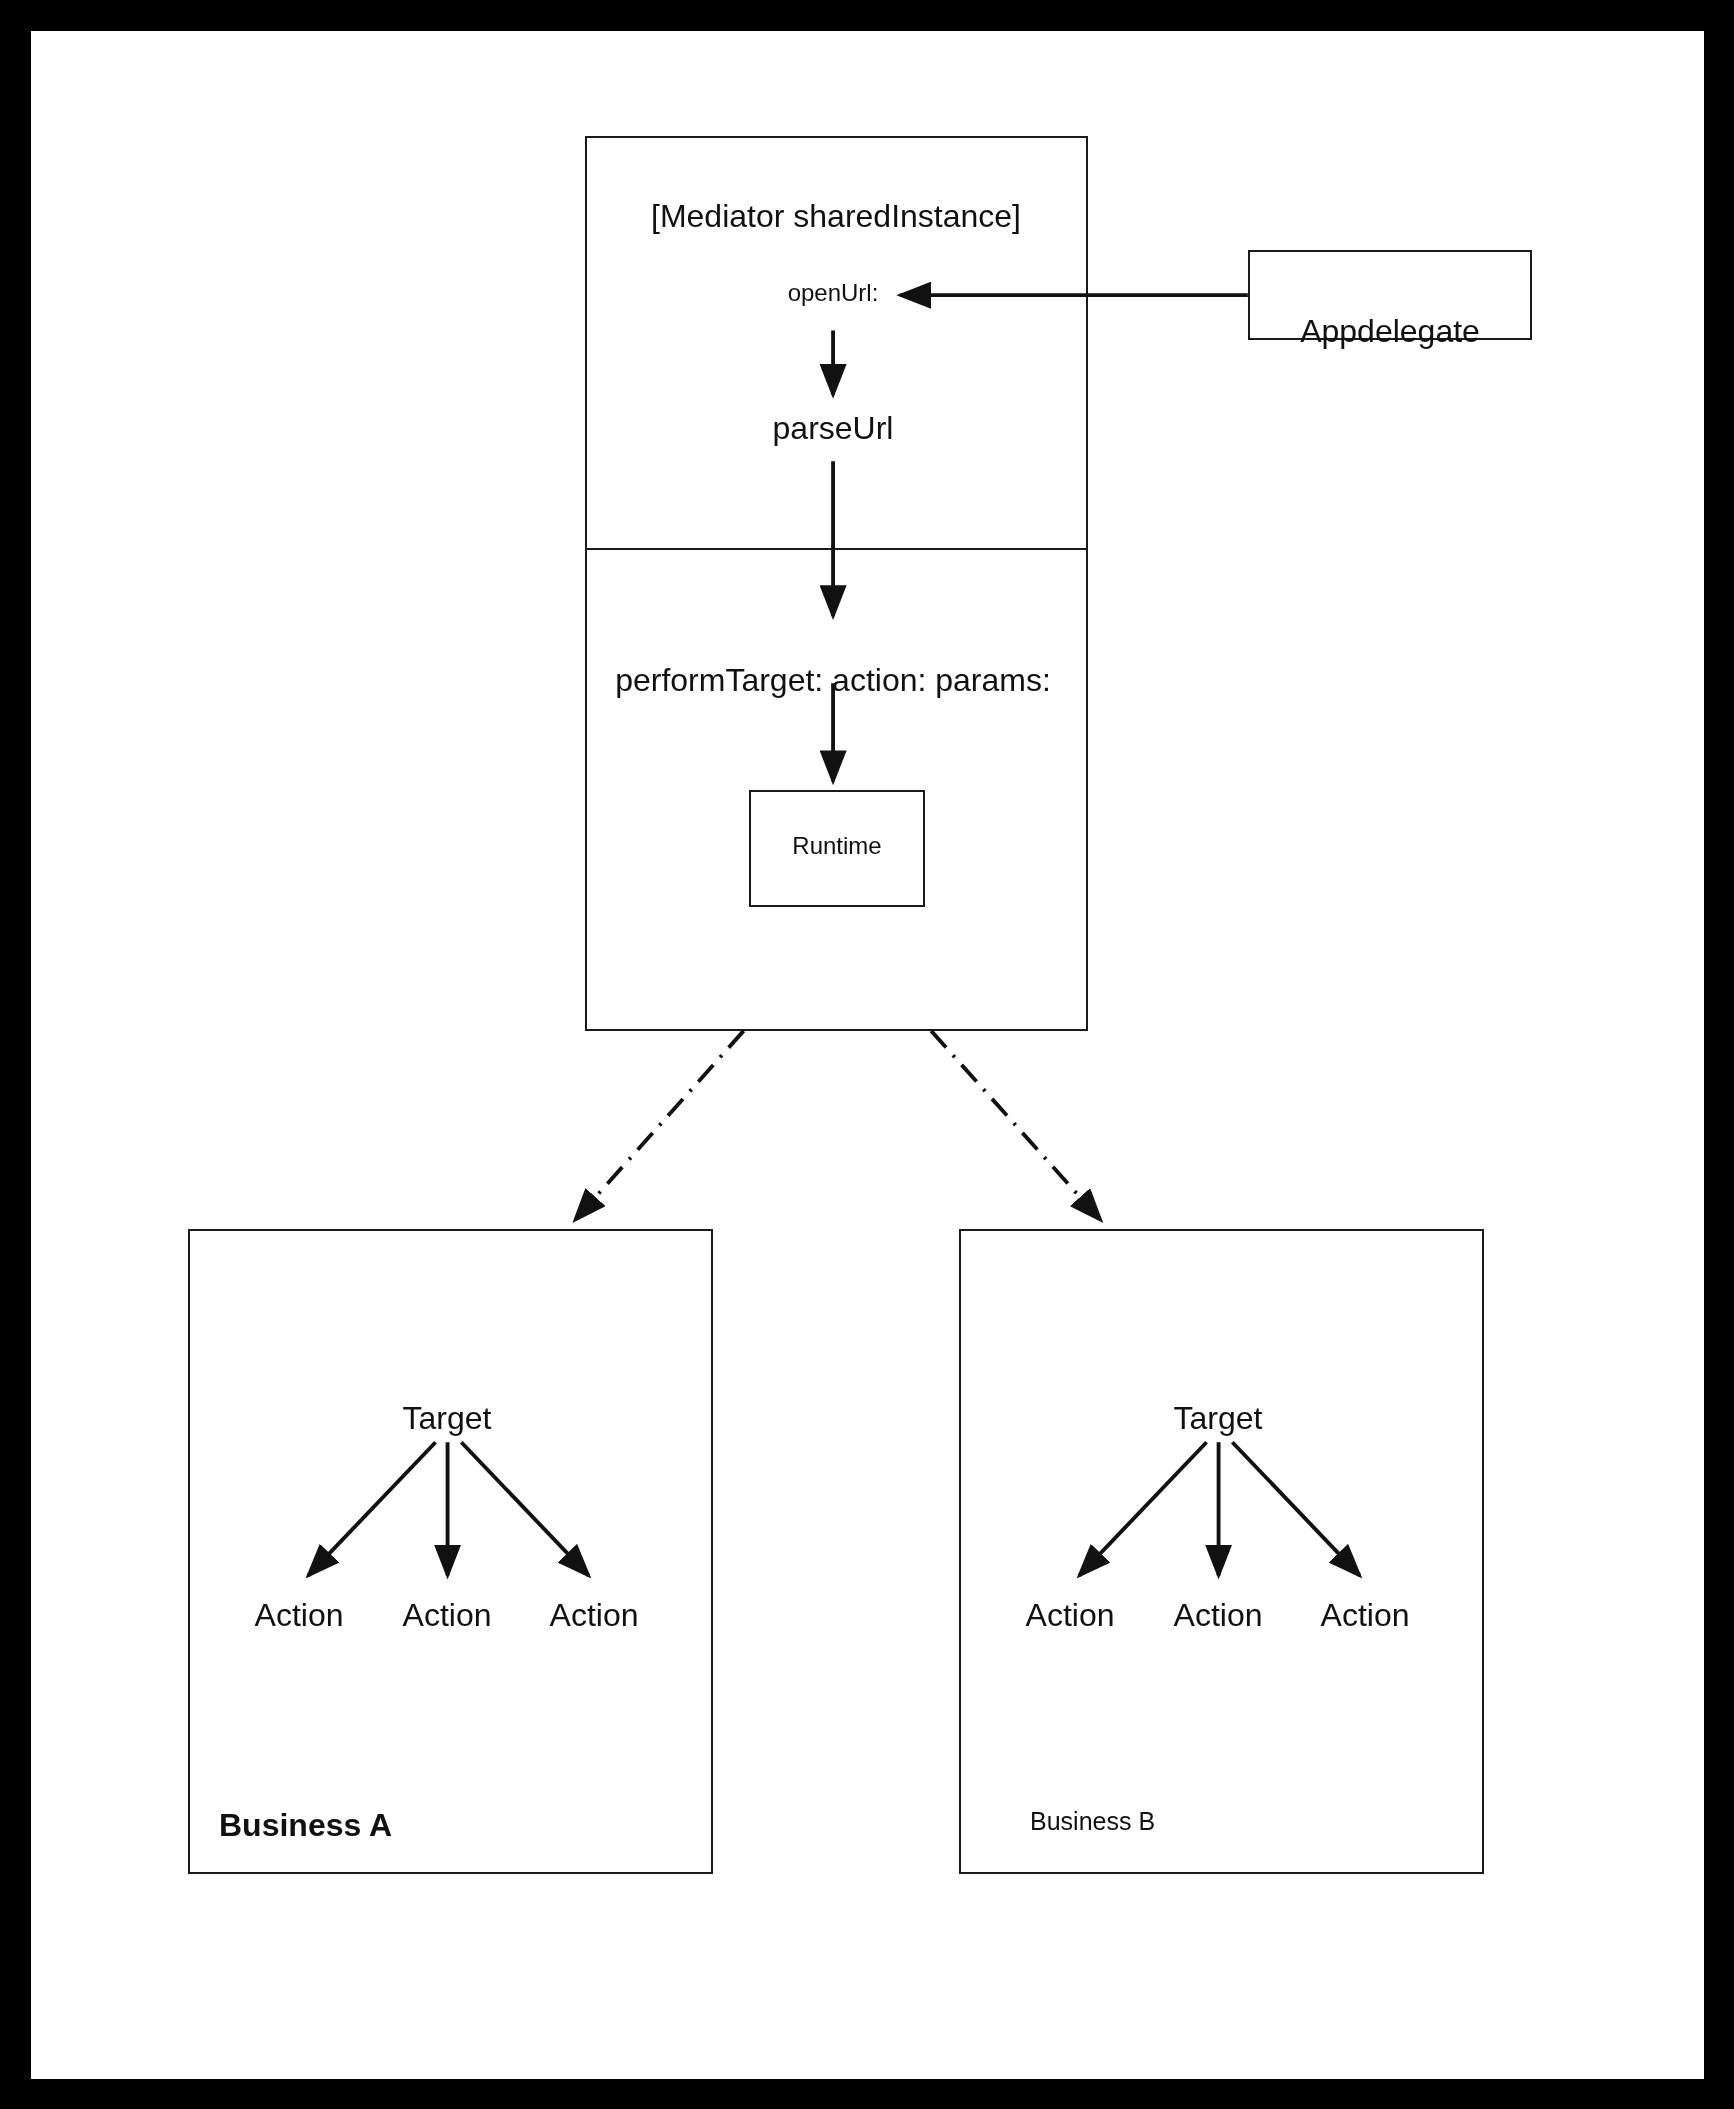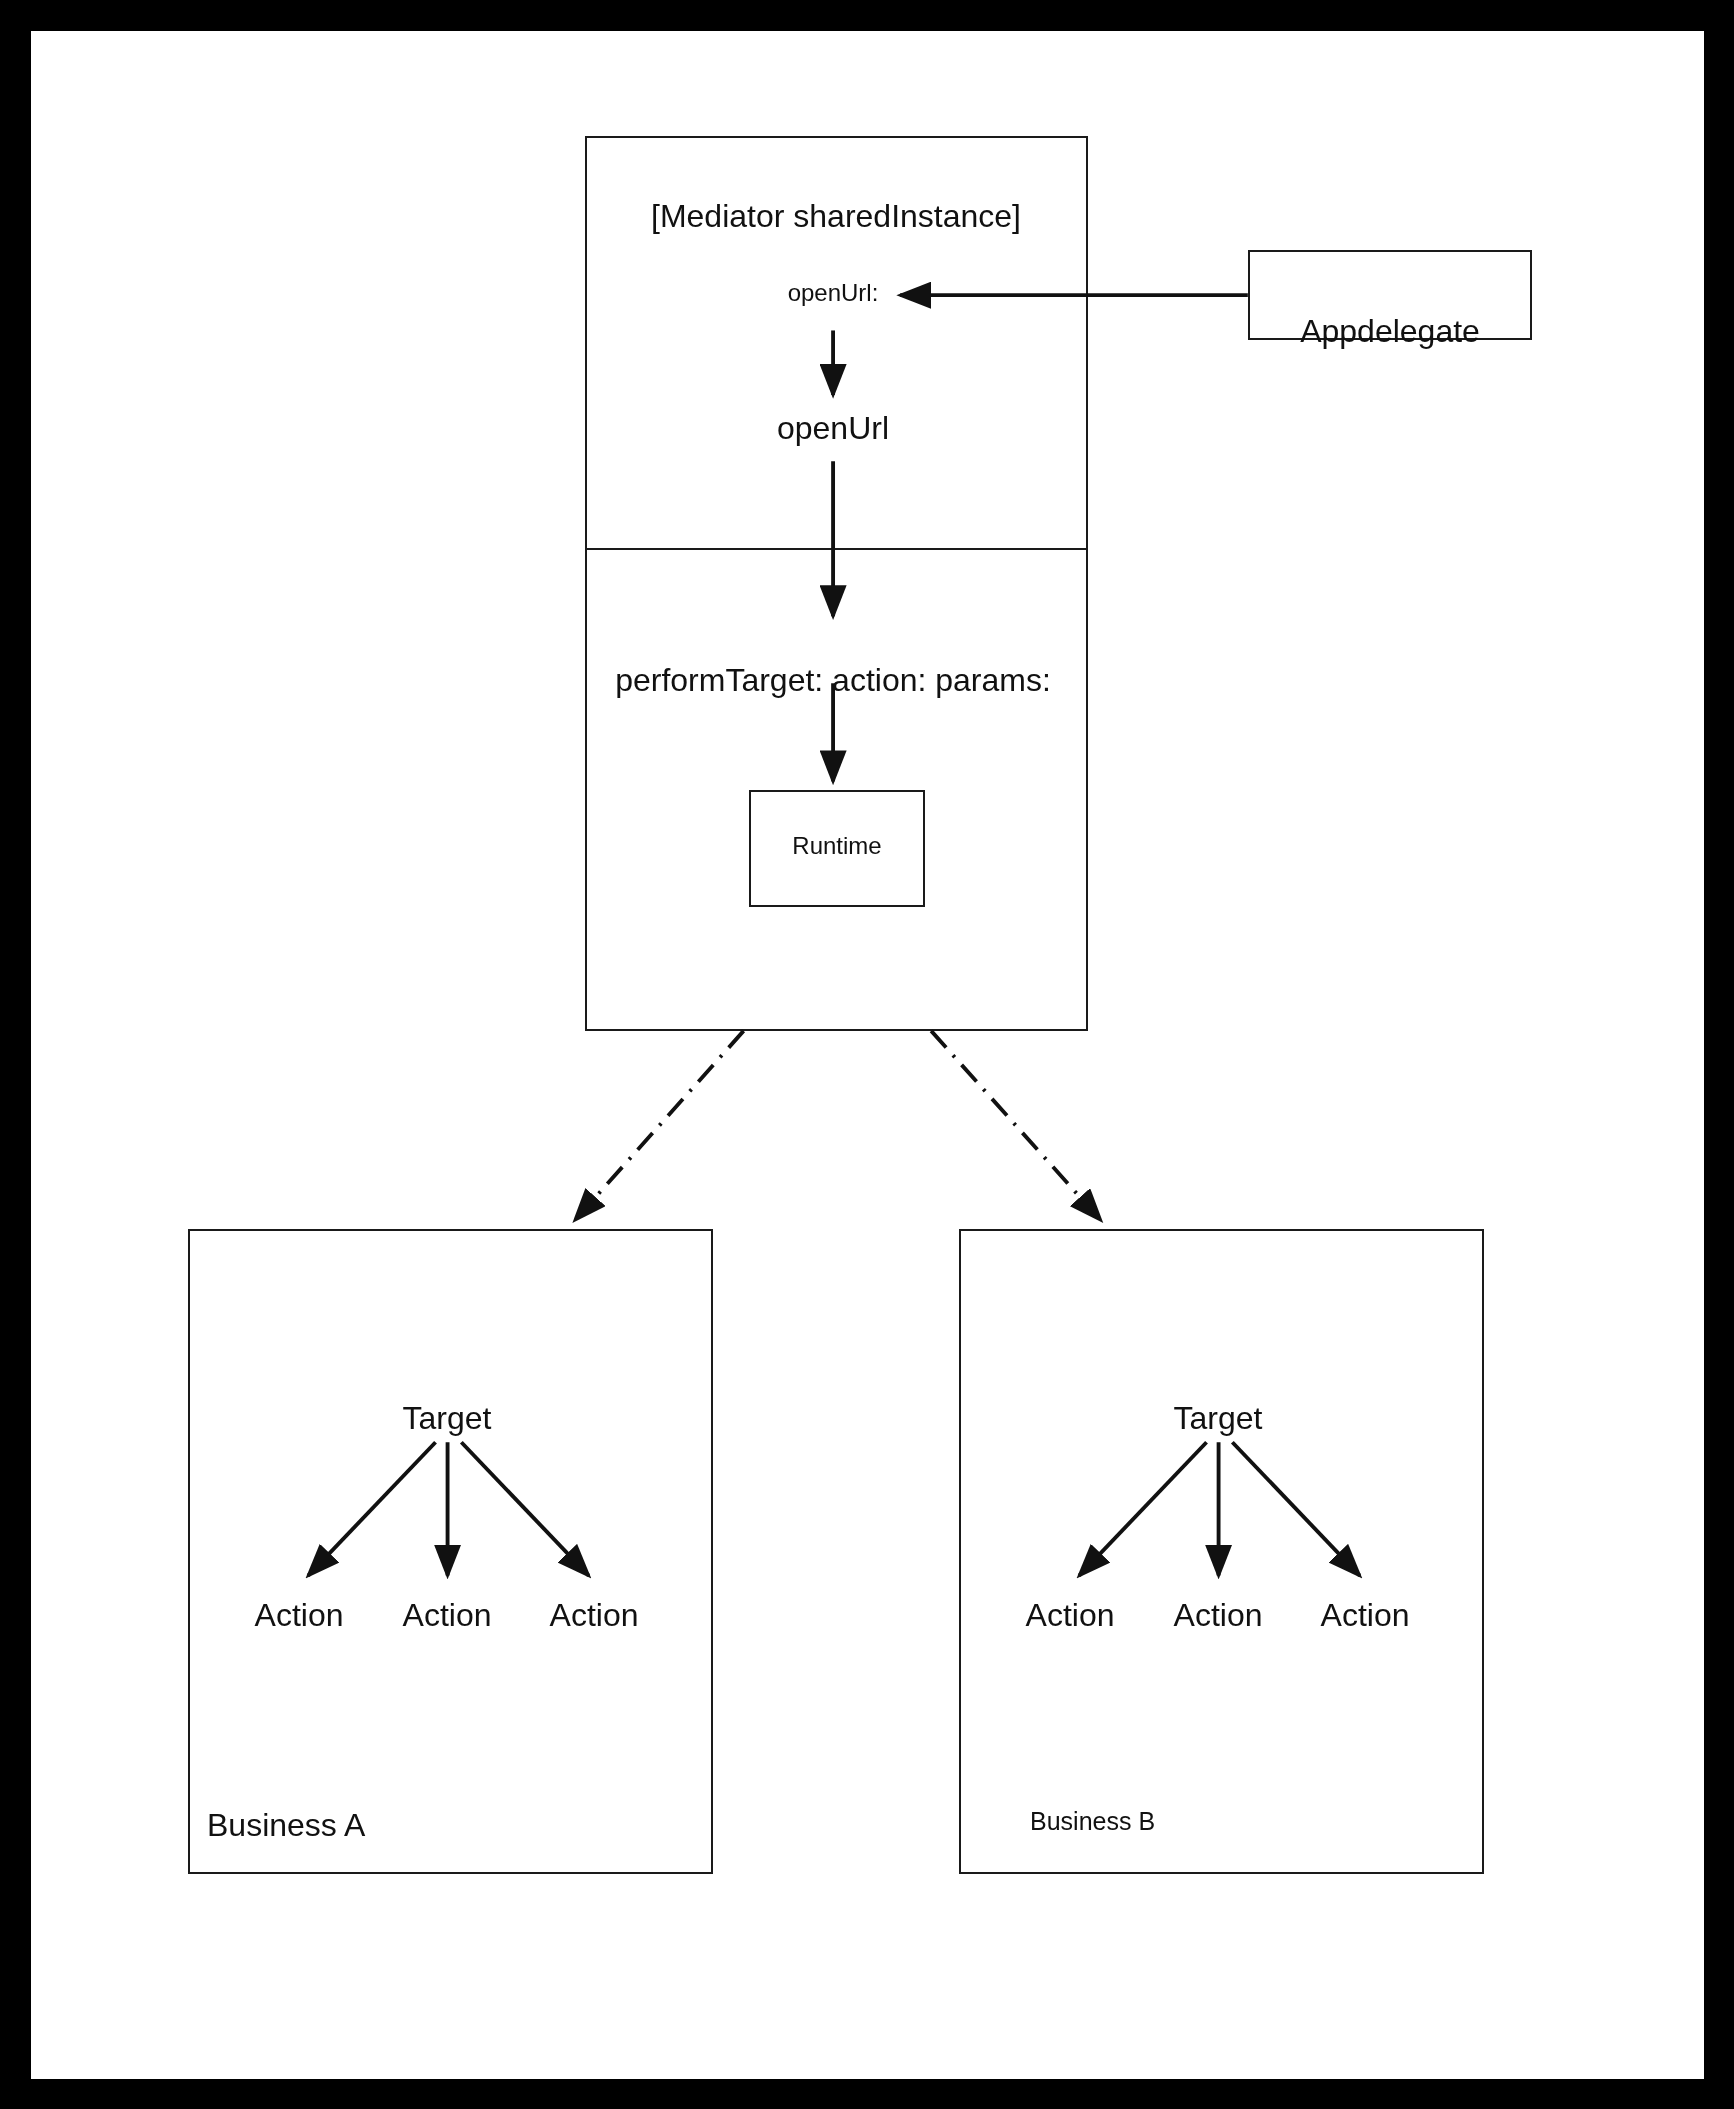--- a/index.html
+++ b/index.html
@@ -66,36 +66,36 @@
 <div id="frame">
   <div id="canvas">
 
     <div class="box" style="left:554px; top:105px; width:503px; height:895px;"></div>
     <div class="divider" style="left:554px; top:517px; width:503px;"></div>
 
     <div class="label center-label" style="left:805px; top:169px; font-size:32px;">[Mediator sharedInstance]</div>
 
     <div class="label center-label" style="left:802px; top:250px; font-size:24px;">openUrl:</div>
 
-    <div class="label center-label" style="left:802px; top:381px; font-size:32px;">openUrl</div>
+    <div class="label center-label" style="left:802px; top:381px; font-size:32px;">parseUrl</div>
 
     <div class="label center-label" style="left:802px; top:633px; font-size:32px;">performTarget: action: params:</div>
 
     <div class="box" style="left:718px; top:759px; width:176px; height:117px;"></div>
     <div class="label center-label" style="left:806px; top:803px; font-size:24px;">Runtime</div>
 
     <div class="box" style="left:1217px; top:219px; width:284px; height:90px;"></div>
     <div class="label center-label" style="left:1359px; top:248px; font-size:32px;margin-top:36px;">Appdelegate</div>
 
     <div class="box" style="left:157px; top:1198px; width:525px; height:645px;"></div>
     <div class="label center-label" style="left:416px; top:1371px; font-size:32px;">Target</div>
     <div class="label center-label" style="left:268px; top:1568px; font-size:32px;">Action</div>
     <div class="label center-label" style="left:416px; top:1568px; font-size:32px;">Action</div>
     <div class="label center-label" style="left:563px; top:1568px; font-size:32px;">Action</div>
-    <div class="label" style="left:176px; top:1778px; font-size:32px;">Business A</div>
+    <div class="label" style="left:188px; top:1778px; font-size:32px;font-weight:bold;">Business A</div>
 
     <div class="box" style="left:928px; top:1198px; width:525px; height:645px;"></div>
     <div class="label center-label" style="left:1187px; top:1371px; font-size:32px;">Target</div>
     <div class="label center-label" style="left:1039px; top:1568px; font-size:32px;">Action</div>
     <div class="label center-label" style="left:1187px; top:1568px; font-size:32px;">Action</div>
     <div class="label center-label" style="left:1334px; top:1568px; font-size:32px;">Action</div>
     <div class="label" style="left:999px; top:1778px; font-size:25px;">Business B</div>
 
     <svg class="overlay" viewBox="0 0 1944 2380">
       <defs>

